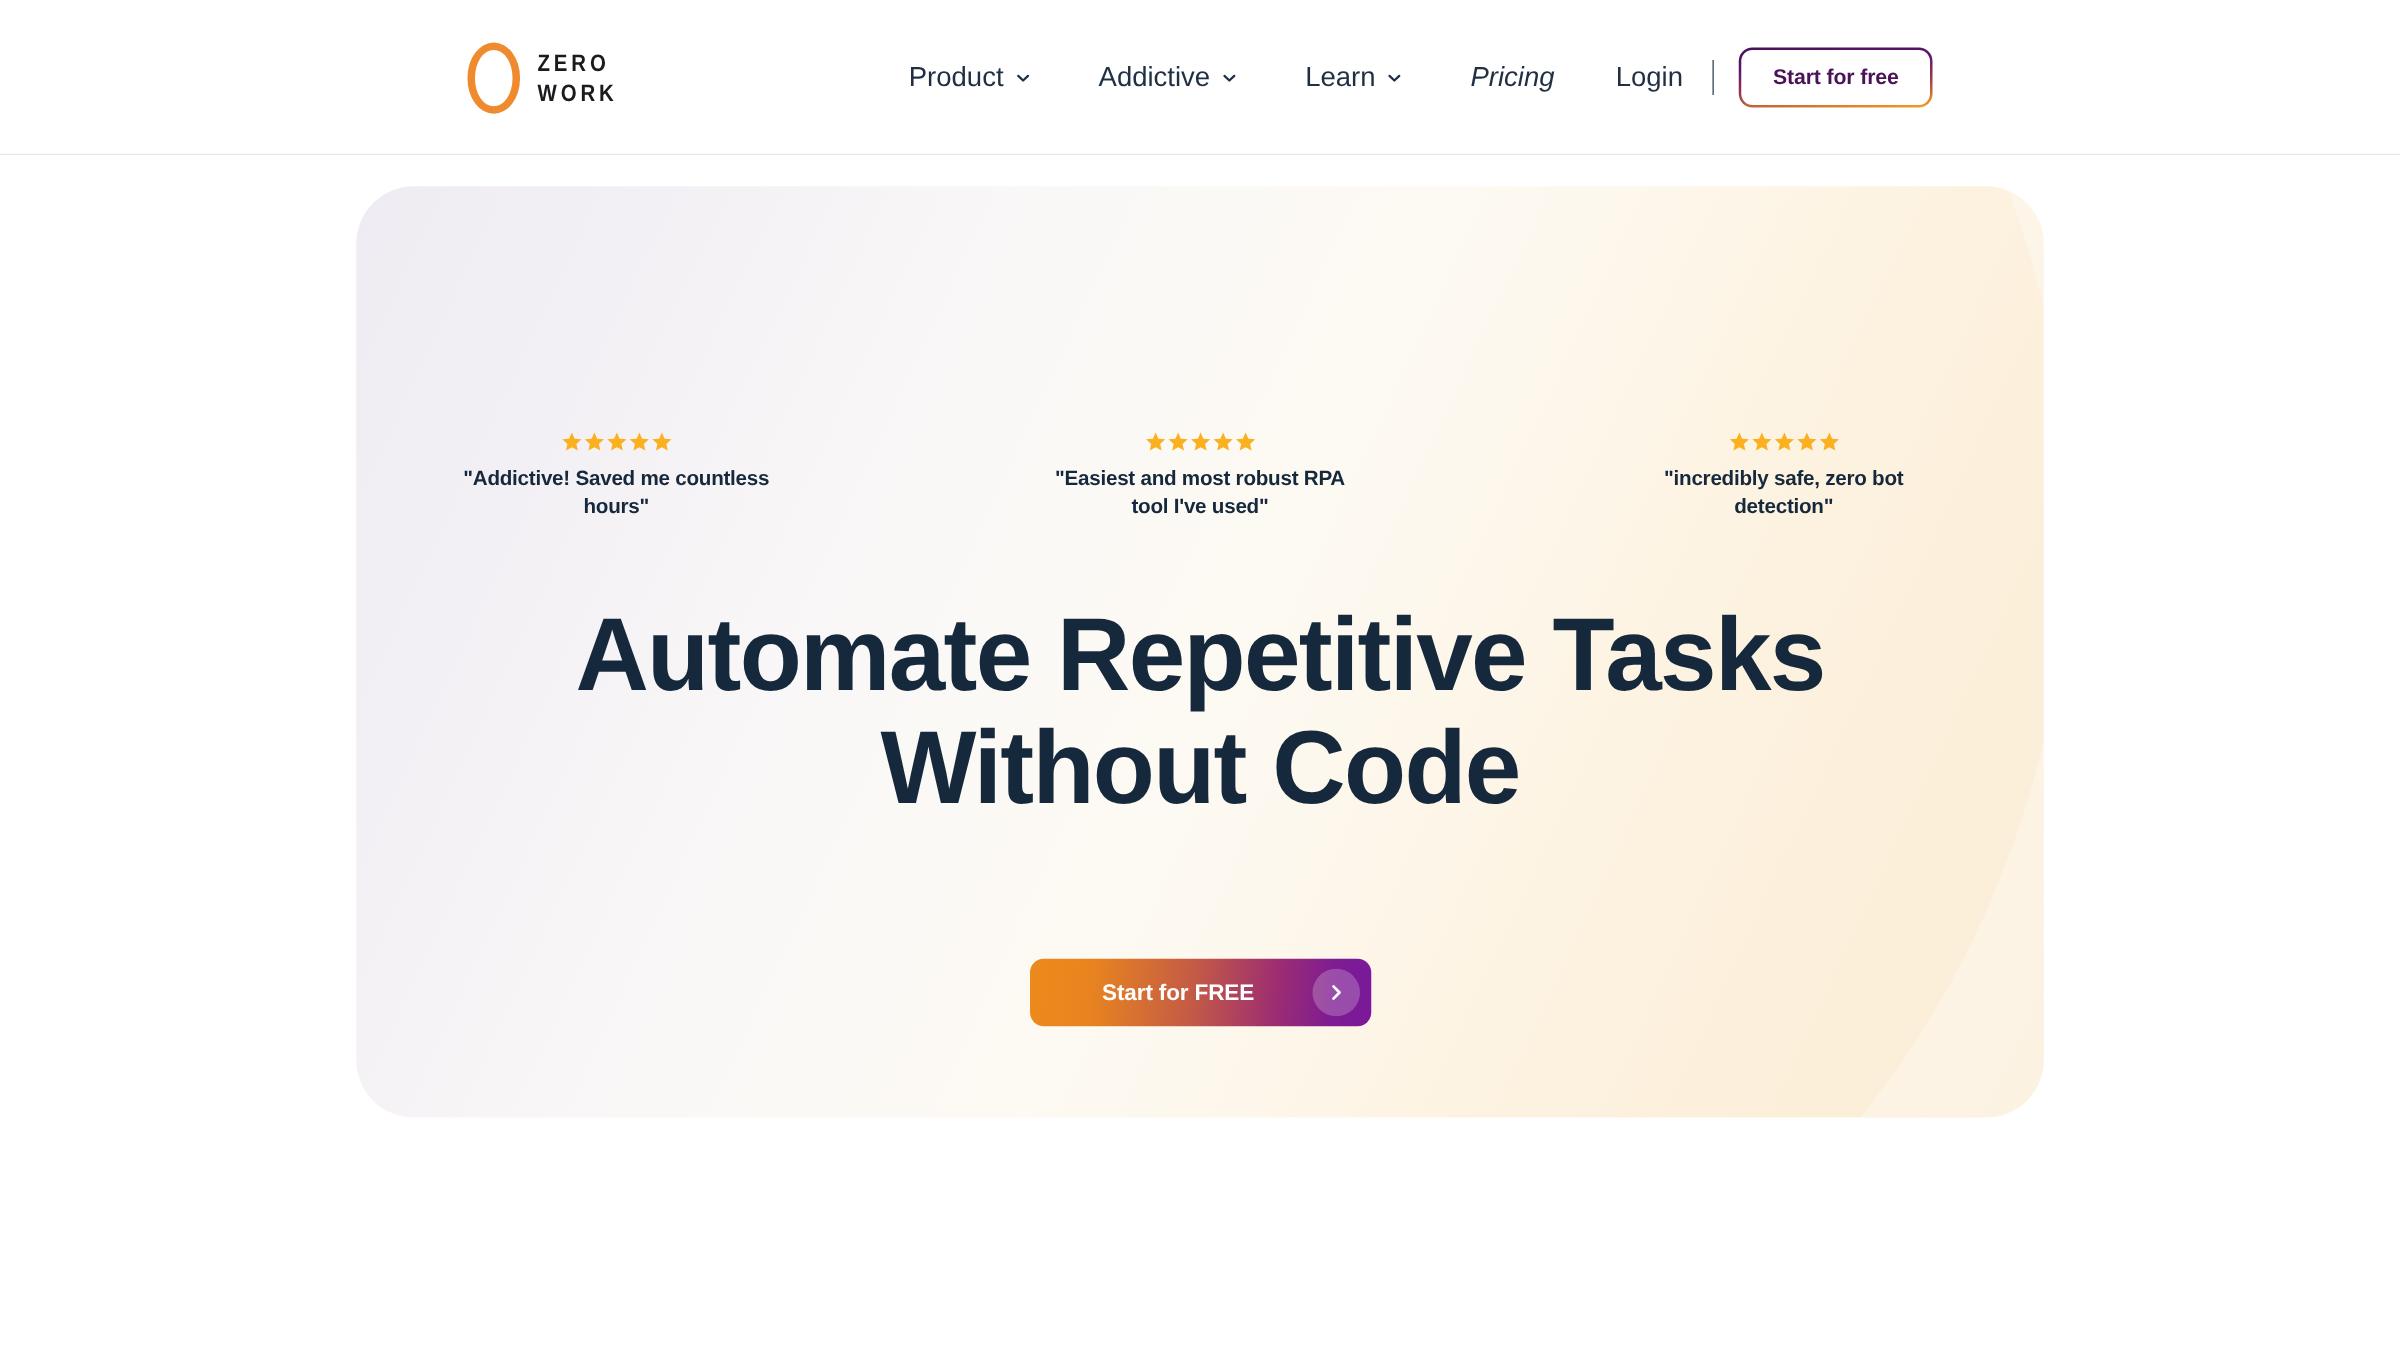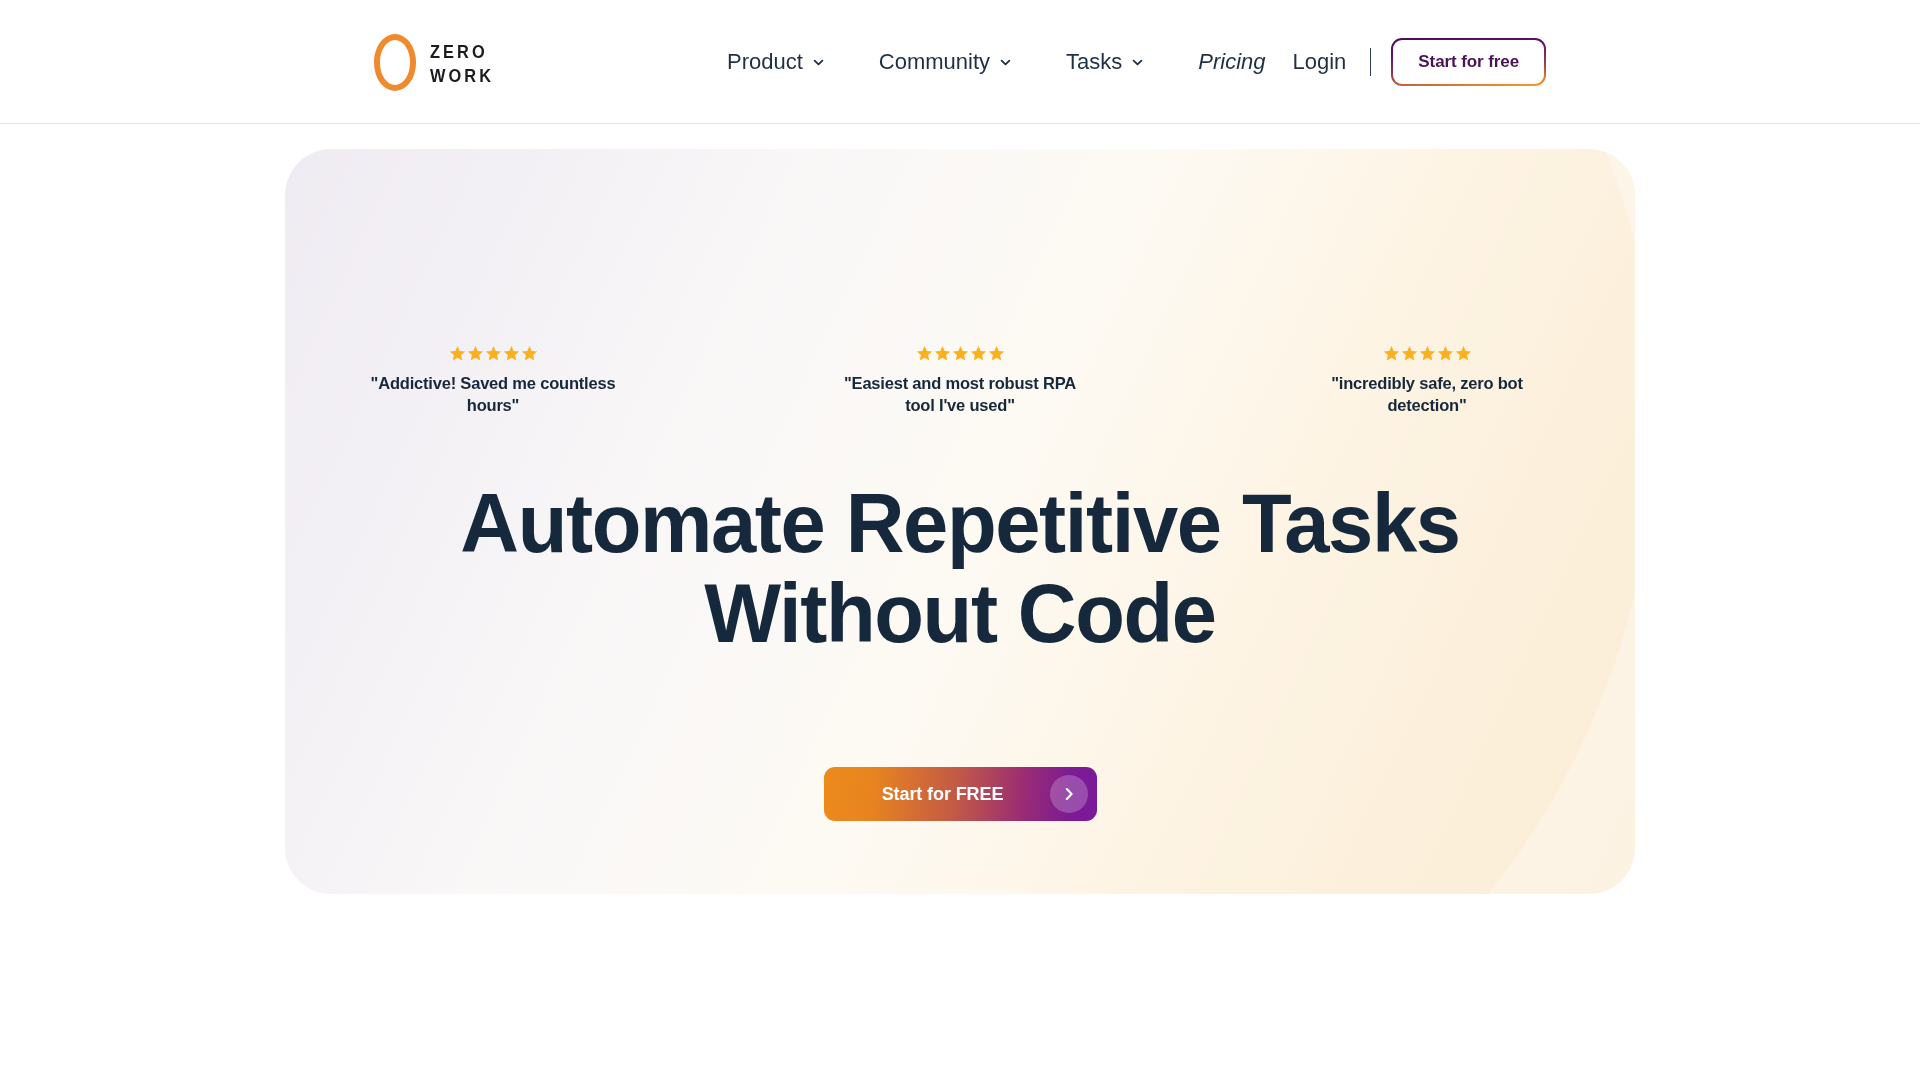--- a/index.html
+++ b/index.html
@@ -329,28 +329,28 @@
   <nav class="main-nav">
 
     <div class="nav-item">
       <span>Product</span>
       <svg class="chev" viewBox="0 0 16 16">
         <path d="M3.2 5.8 L8 10.4 L12.8 5.8" fill="none" stroke="#1f3044" stroke-width="2.2" stroke-linecap="round" stroke-linejoin="round"></path>
       </svg>
     </div>
 
     <div class="nav-item">
-      <span>Community</span>
+      <span>Addictive</span>
       <svg class="chev" viewBox="0 0 16 16">
         <path d="M3.2 5.8 L8 10.4 L12.8 5.8" fill="none" stroke="#1f3044" stroke-width="2.2" stroke-linecap="round" stroke-linejoin="round"></path>
       </svg>
     </div>
 
     <div class="nav-item">
-      <span>Tasks</span>
+      <span>Learn</span>
       <svg class="chev" viewBox="0 0 16 16">
         <path d="M3.2 5.8 L8 10.4 L12.8 5.8" fill="none" stroke="#1f3044" stroke-width="2.2" stroke-linecap="round" stroke-linejoin="round"></path>
       </svg>
     </div>
 
     <div class="nav-item">
       <span>Pricing</span>
     </div>
 
   </nav>

